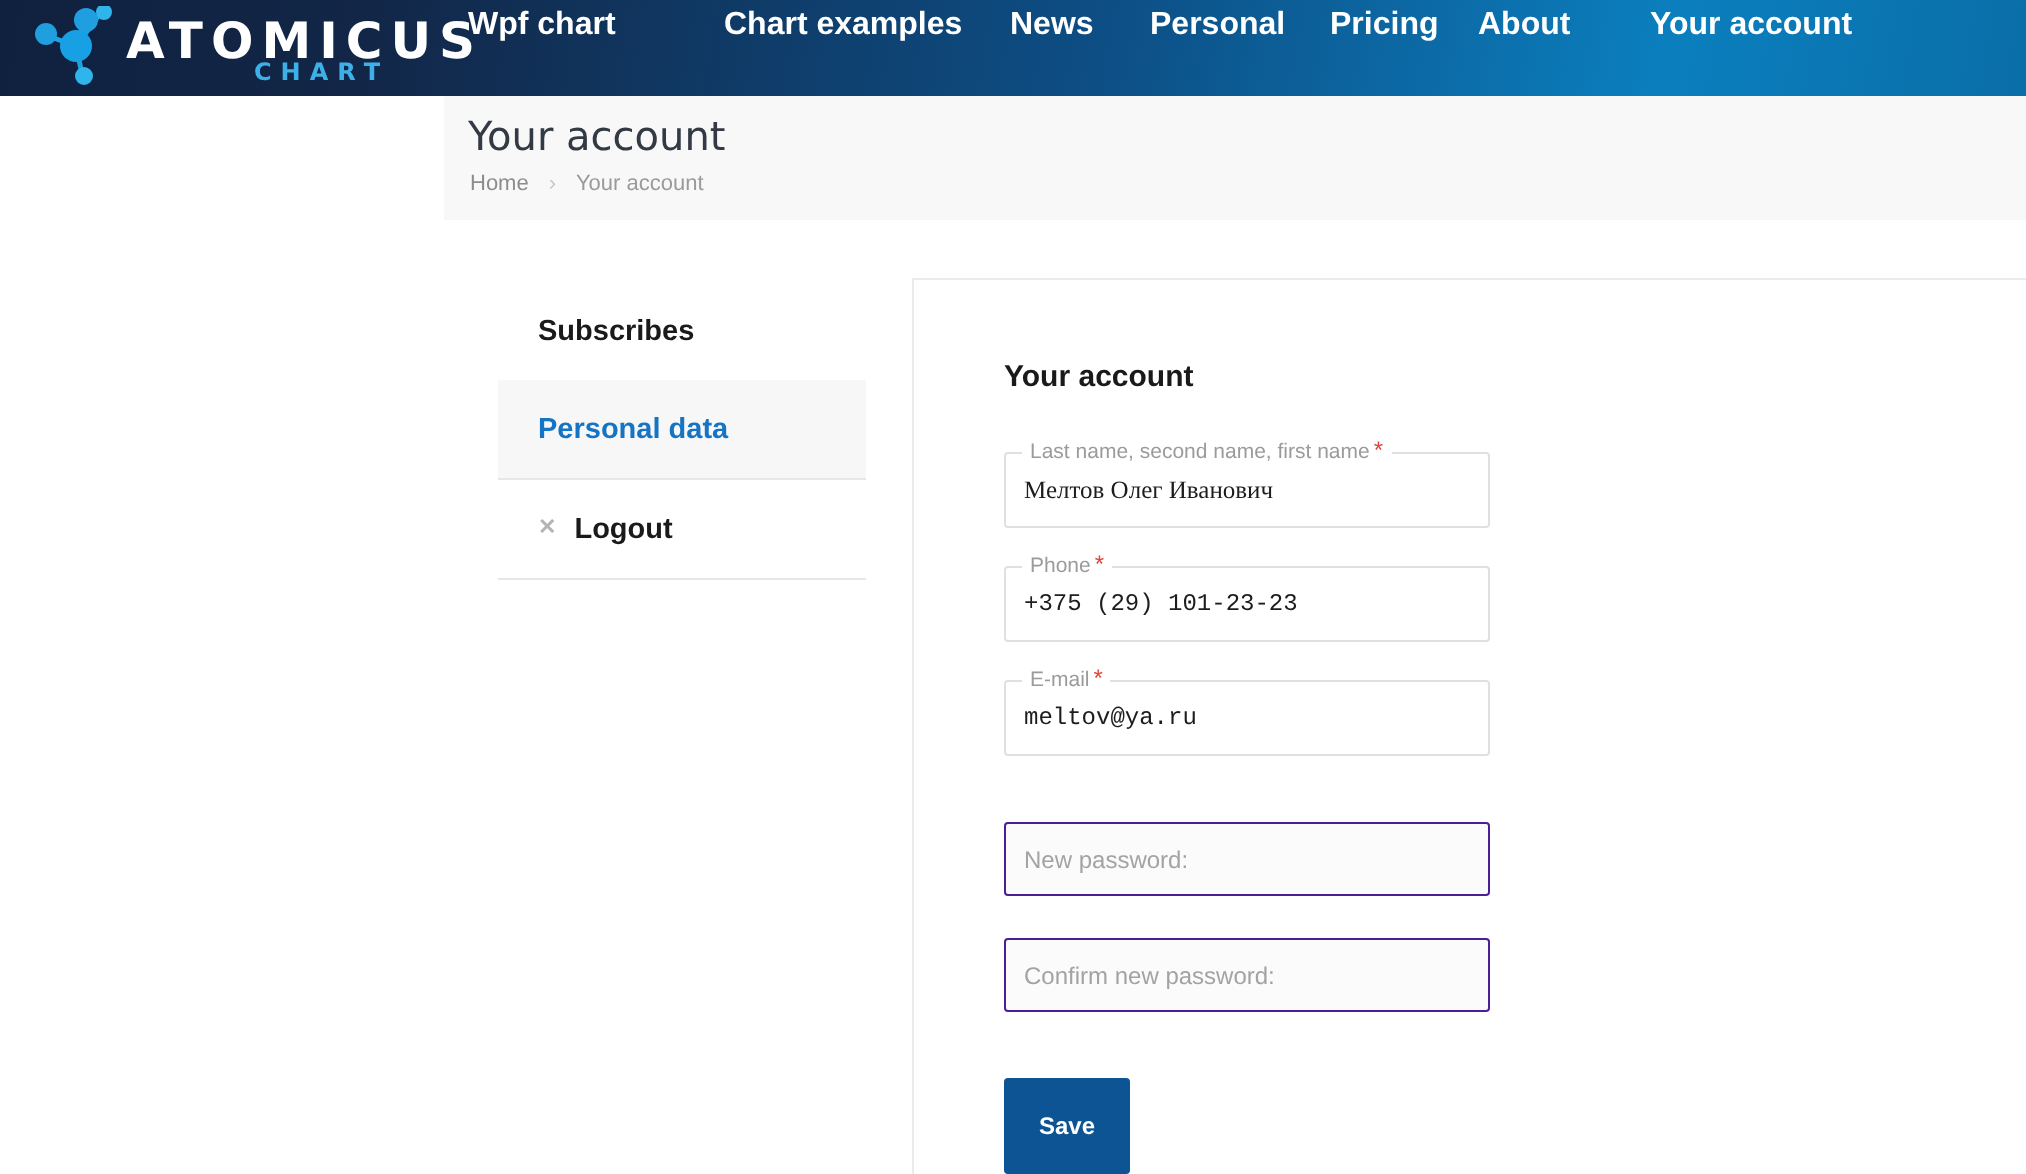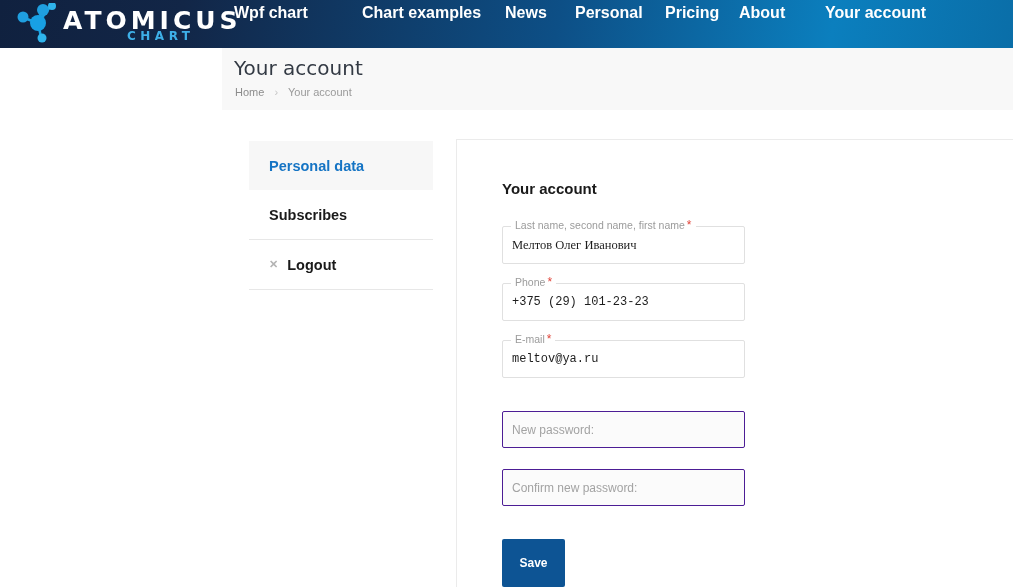--- a/index.html
+++ b/index.html
@@ -214,25 +214,25 @@
 <div class="headband">
   <div class="page-title">Your account</div>
   <div class="breadcrumb">
     <span class="crumb">Home</span>
     <span class="sep">›</span>
     <span class="crumb current">Your account</span>
   </div>
 </div>
 
 <div class="sidebar">
+  <div class="side-item">
+    <span>Subscribes</span>
+  </div>
   <div class="side-item active">
     <span>Personal data</span>
-  </div>
-  <div class="side-item">
-    <span>Subscribes</span>
   </div>
   <div class="side-divider"></div>
   <div class="side-item">
     <span class="xicon">✕</span>
     <span>Logout</span>
   </div>
   <div class="side-divider"></div>
 </div>
 
 <div class="card">

